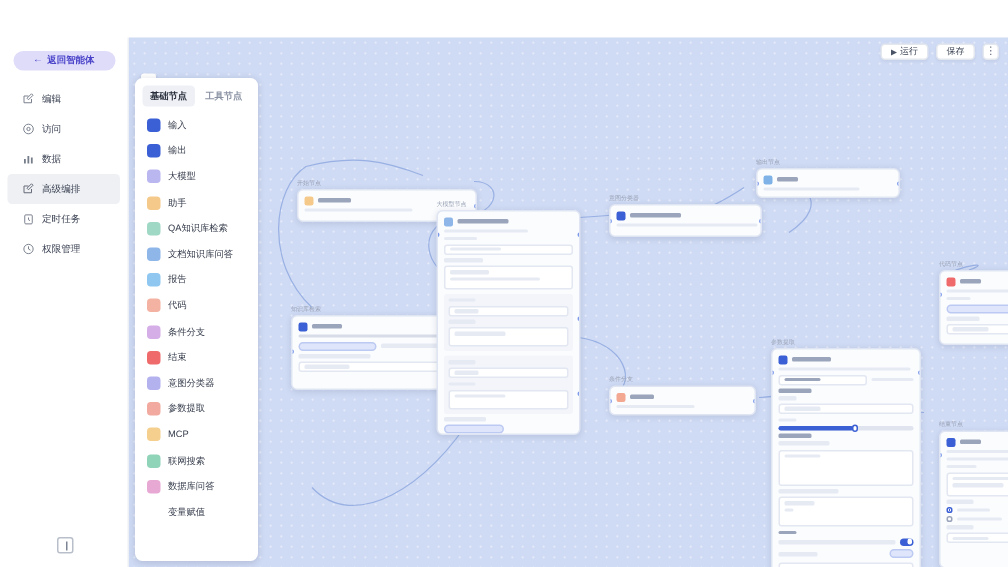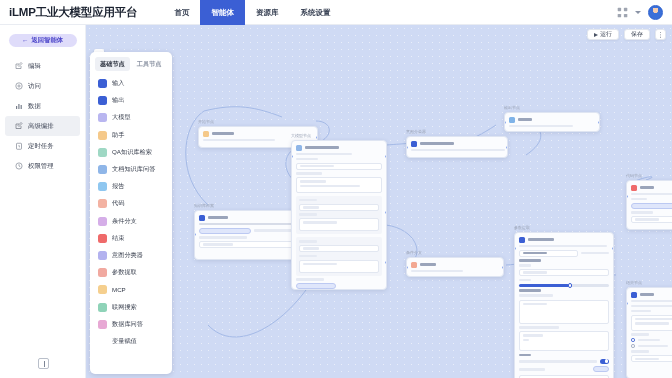--- a/index.html
+++ b/index.html
@@ -162,41 +162,20 @@
   .radio { width:3.5px;height:3.5px;border-radius:50%;border:1px solid #9aa5bc; flex:none; }
   .radio.on { border-color:#3b5fd4; background:radial-gradient(circle,#3b5fd4 0 40%,#fff 41%); }
   .row { display:flex; align-items:center; gap:3px; }
   .grow { flex:1; }
 </style>
 </head>
 <body>
 
 <div class="app">
 
-  <div class="header">
-    <div class="brand">iLMP工业大模型应用平台</div>
-    <div class="nav">
-      <div class="nav-tab">首页</div>
-      <div class="nav-tab active">智能体</div>
-      <div class="nav-tab">资源库</div>
-      <div class="nav-tab">系统设置</div>
-    </div>
-    <div class="header-right">
-      <svg class="grid-icon" viewBox="0 0 16 16">
-        <g fill="#6d7688">
-          <rect x="1" y="1" width="5" height="5" rx="1"></rect>
-            <rect x="10" y="1" width="5" height="5" rx="1"></rect>
-          <rect x="1" y="10" width="5" height="5" rx="1"></rect>
-            <rect x="10" y="10" width="5" height="5" rx="1"></rect>
-        </g>
-      </svg>
-      <div class="caret-dn"></div>
-      <div class="avatar"></div>
-    </div>
-  </div>
 
   <div class="sidebar">
     <div class="back-btn">
       <span class="back-arrow">←</span>
       <span>返回智能体</span>
     </div>
     <div class="side-list">
       <div class="side-item">
         <svg class="ico" viewBox="0 0 16 16">
             <path d="M2 4h6M2 4v9h10V8" stroke="#4a5365" fill="none" stroke-width="1.3"></path>

